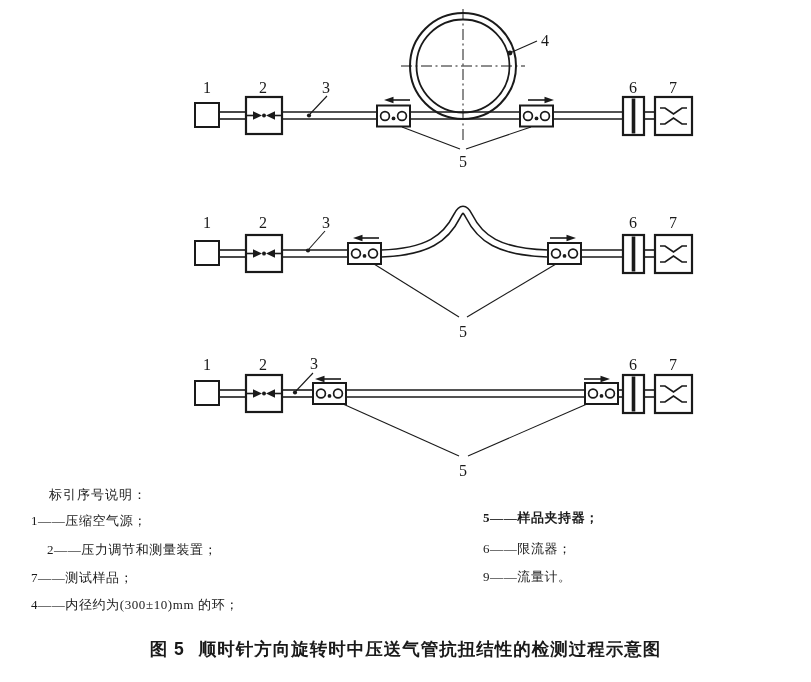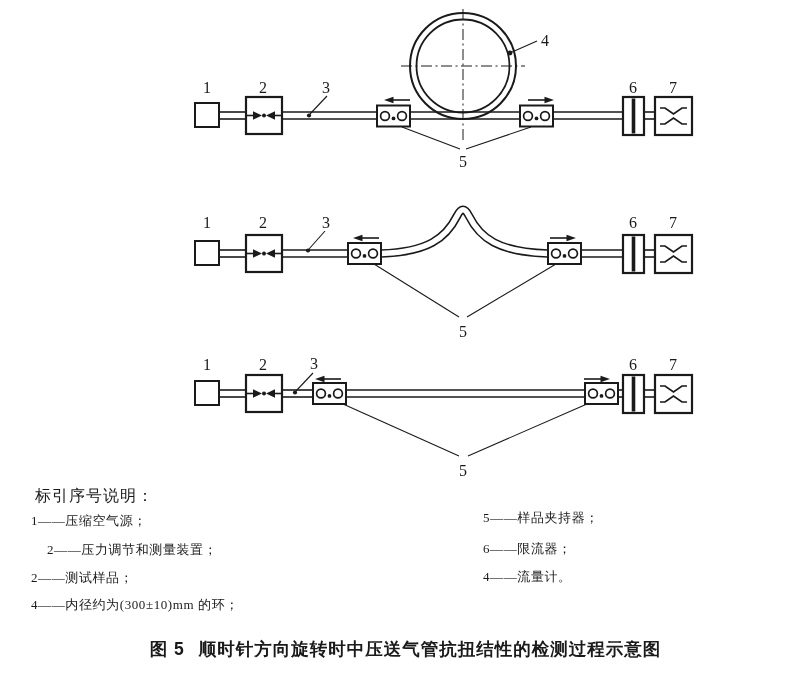--- a/index.html
+++ b/index.html
@@ -11,33 +11,33 @@
     color:#1a1a1a;
     overflow:hidden;
   }
   .fig-svg{position:absolute;left:0;top:0;}
   .num-label{
     font-family:"Liberation Serif", serif;
     font-size:16px;
     fill:#1a1a1a;
   }
   .legend-title{
-    position:absolute;left:35px;top:486px;
-    font-size:16px;letter-spacing:1px;
+    position:absolute;left:49px;top:486px;
+    font-size:13px;letter-spacing:1px;
   }
   .legend-item{
     position:absolute;
     font-size:13px;letter-spacing:0.6px;
     white-space:nowrap;
   }
   .li-l1{left:31px;top:512px;}
   .li-l2{left:31px;top:541px;margin-left:16px;}
   .li-l3{left:31px;top:569px;}
   .li-l4{left:31px;top:596px;}
-  .li-r5{left:483px;top:509px;}
+  .li-r5{left:483px;top:509px;font-weight:bold;}
   .li-r6{left:483px;top:540px;text-align:right;}
   .li-r7{left:483px;top:568px;}
   .caption{
     position:absolute;left:0;top:637px;width:811px;
     text-align:center;
     font-family:"Liberation Sans", sans-serif;
     font-weight:bold;font-size:17.5px;
     letter-spacing:1px;
     white-space:nowrap;
   }
@@ -214,23 +214,23 @@
       <text class="num-label" x="314" y="369" text-anchor="middle">3</text>
       <text class="num-label" x="463" y="476" text-anchor="middle">5</text>
       <text class="num-label" x="633" y="370" text-anchor="middle">6</text>
       <text class="num-label" x="673" y="370" text-anchor="middle">7</text>
     </g>
   </svg>
 
   <div class="legend-title">标引序号说明：</div>
   <div class="legend-item li-l1">1——压缩空气源；</div>
   <div class="legend-item li-l2">2——压力调节和测量装置；</div>
-  <div class="legend-item li-l3">2——测试样品；</div>
+  <div class="legend-item li-l3">7——测试样品；</div>
   <div class="legend-item li-l4">4——内径约为(300±10)mm 的环；</div>
   <div class="legend-item li-r5">5——样品夹持器；</div>
   <div class="legend-item li-r6">6——限流器；</div>
-  <div class="legend-item li-r7">4——流量计。</div>
+  <div class="legend-item li-r7">9——流量计。</div>
 
   <div class="caption">
     <span class="fig-no">图 5</span><span>顺时针方向旋转时中压送气管抗扭结性的检测过程示意图</span>
   </div>
 
 </div>
 
 </body></html>

